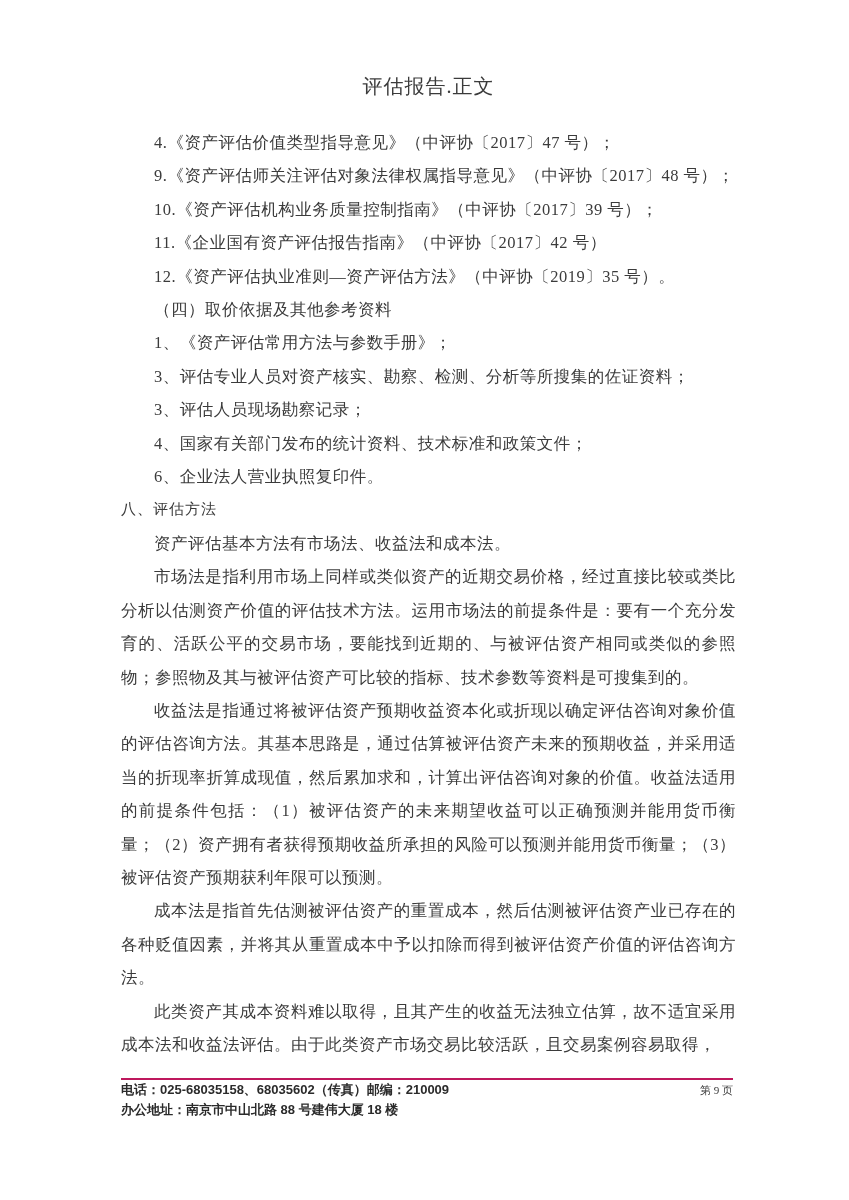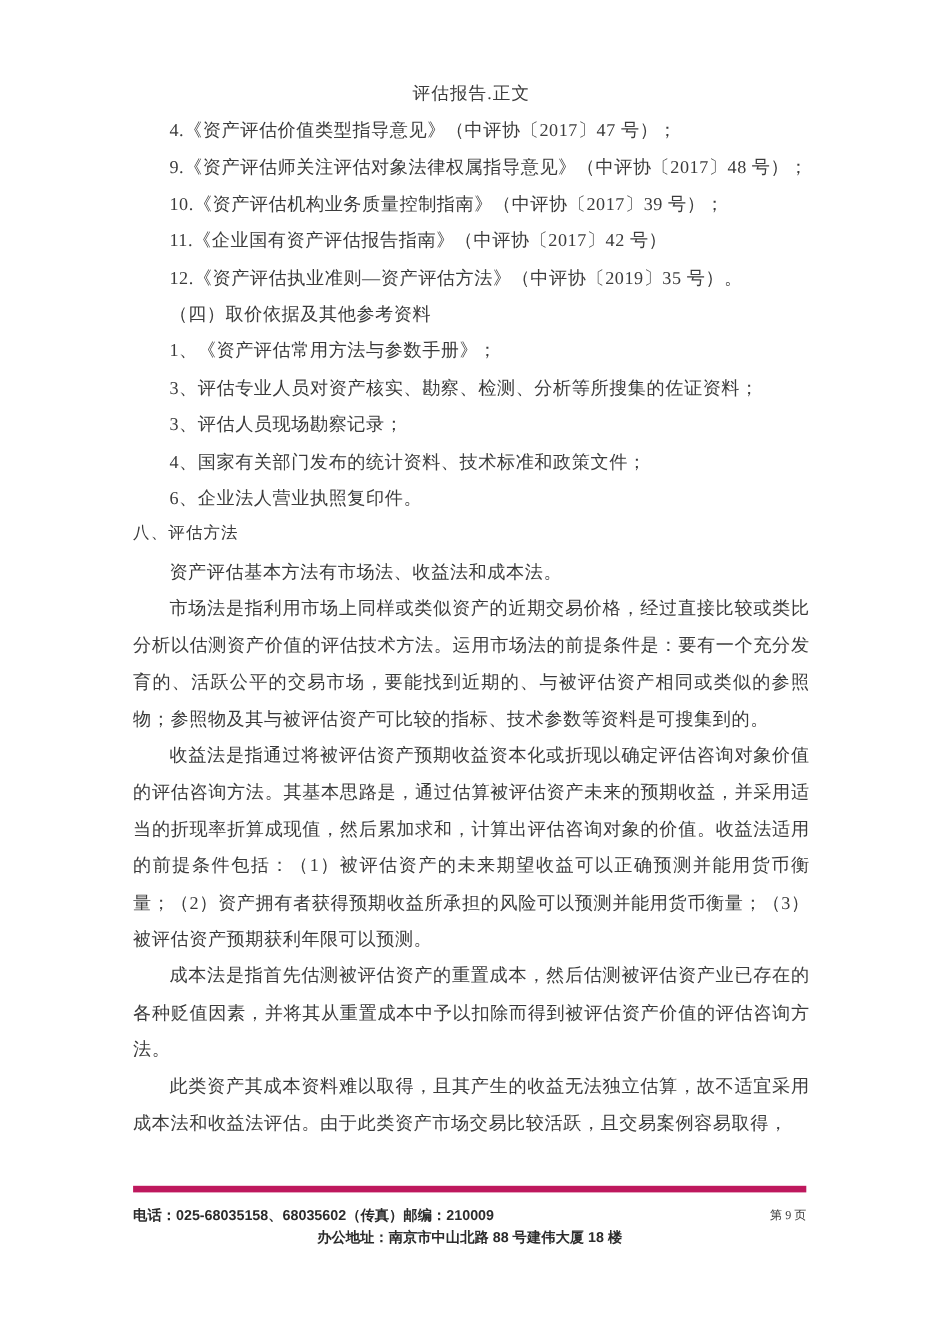--- a/index.html
+++ b/index.html
@@ -14,24 +14,24 @@
     color: #3b3b3b;
   }
   .content {
     position: absolute;
     left: 121px;
     top: 74px;
     width: 615px;
   }
   .doc-title {
     text-align: center;
-    font-size: 16px;
+    font-size: 20px;
     line-height: 24px;
     letter-spacing: 1px;
-    margin-bottom: 4px;
+    margin-bottom: 28px;
     font-weight: normal;
   }
   .line {
     font-size: 16.5px;
     line-height: 33.4px;
     text-indent: 2em;
     text-align: justify;
     letter-spacing: 0.5px;
   }
   .section-heading {
@@ -39,27 +39,26 @@
     line-height: 33.4px;
     font-weight: normal;
     text-indent: 0;
     letter-spacing: 1px;
   }
   .footer {
     position: absolute;
     left: 121px;
     width: 612px;
     top: 1078px;
-    border-top: 6px solid #be185d;
-    padding-top: 11px;
+    border-top: 2px solid #be185d;
+    padding-top: 0;
     font-family: "Liberation Sans", "DejaVu Sans", sans-serif;
     font-weight: bold;
     font-size: 13px;
     color: #2b2b2b;
-    text-align: center;
   }
   .footer-row {
     display: flex;
     justify-content: space-between;
     align-items: flex-start;
     line-height: 20px;
   }
   .footer-address {
     line-height: 20px;
   }

